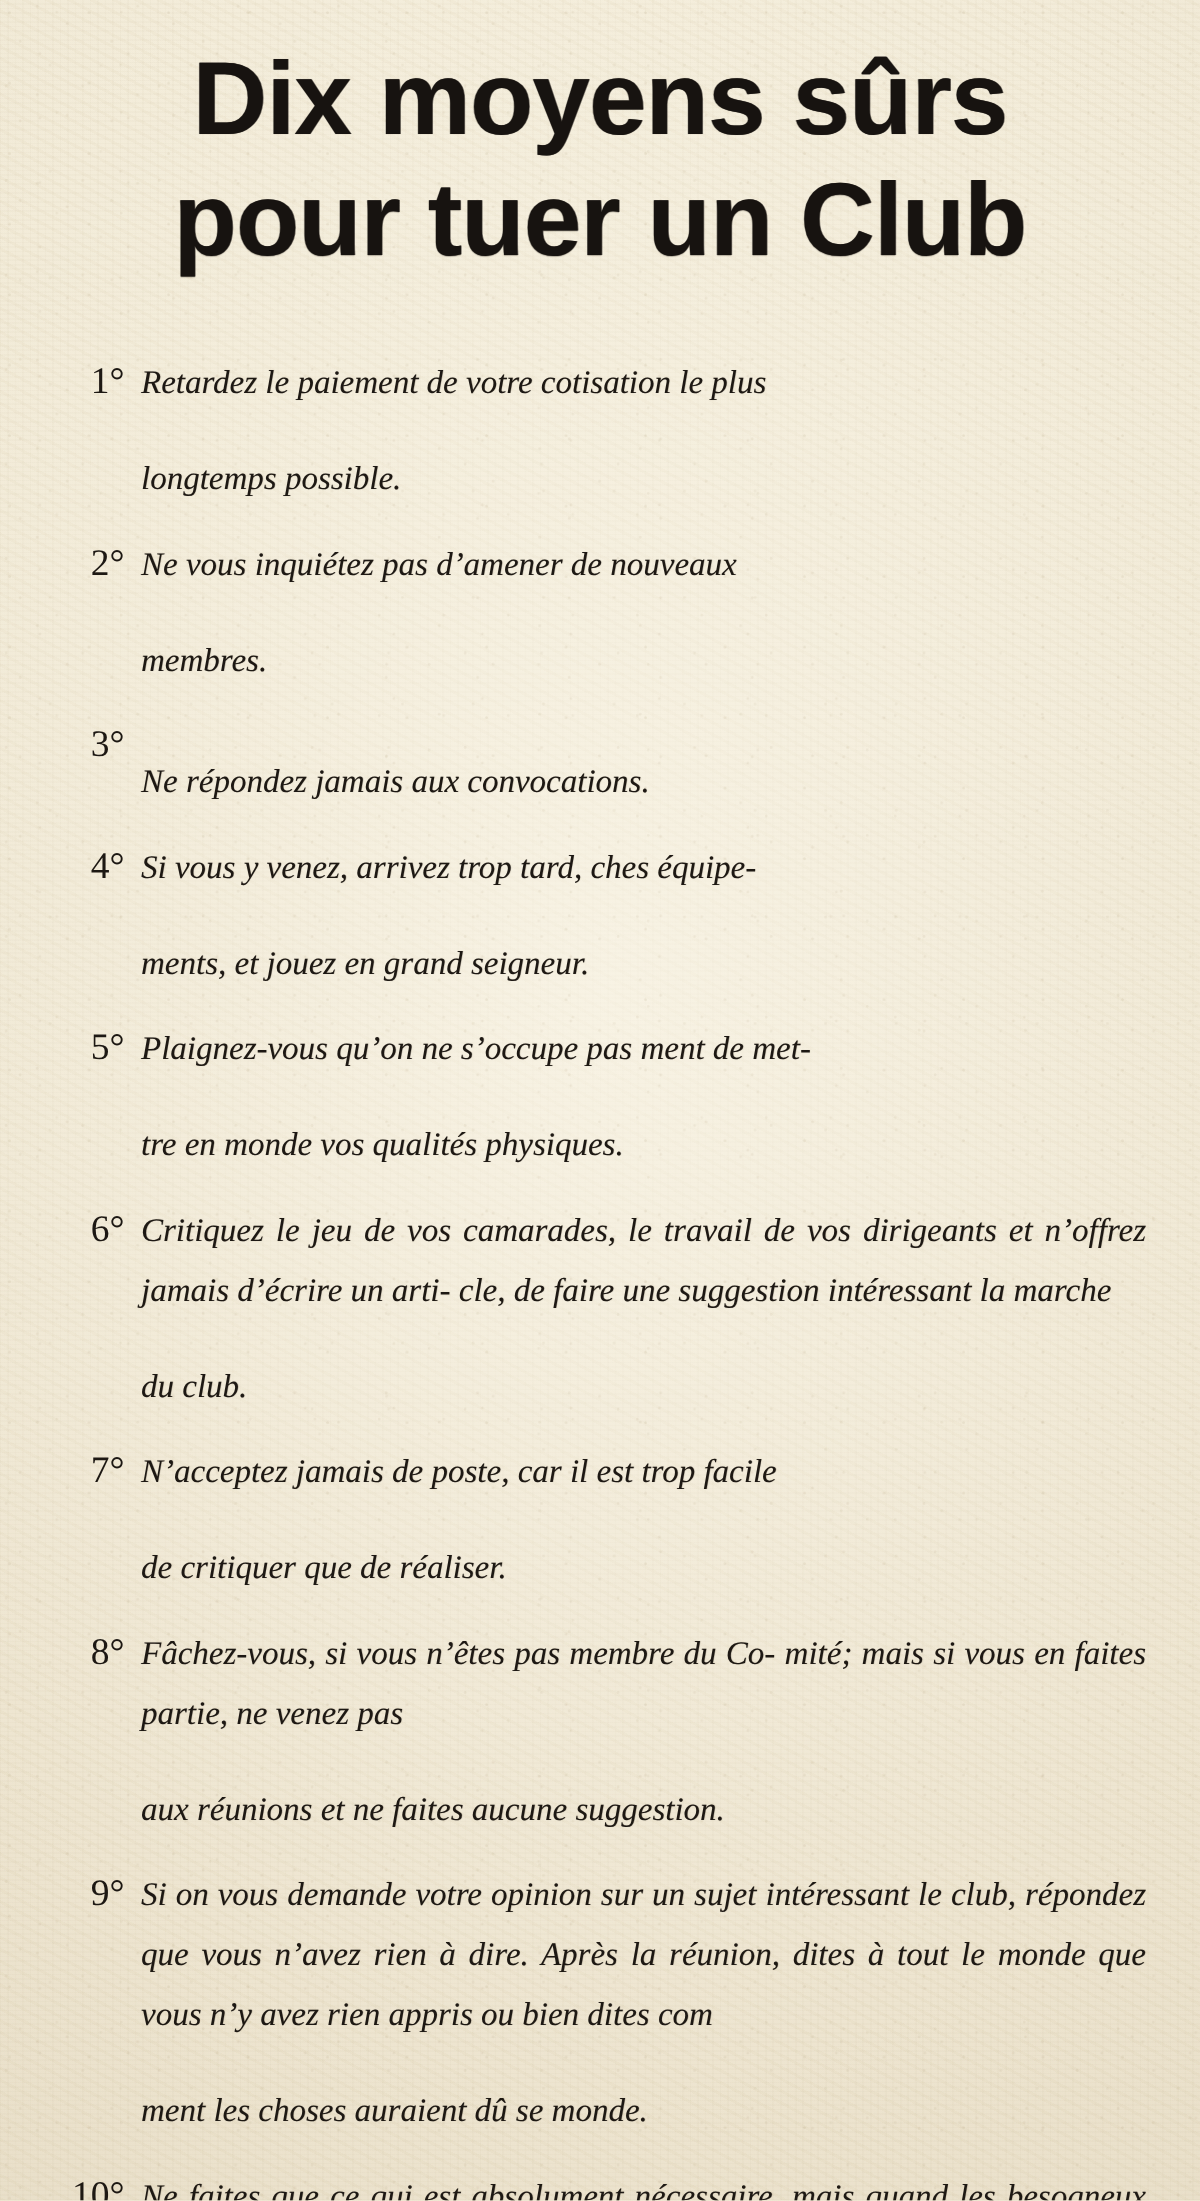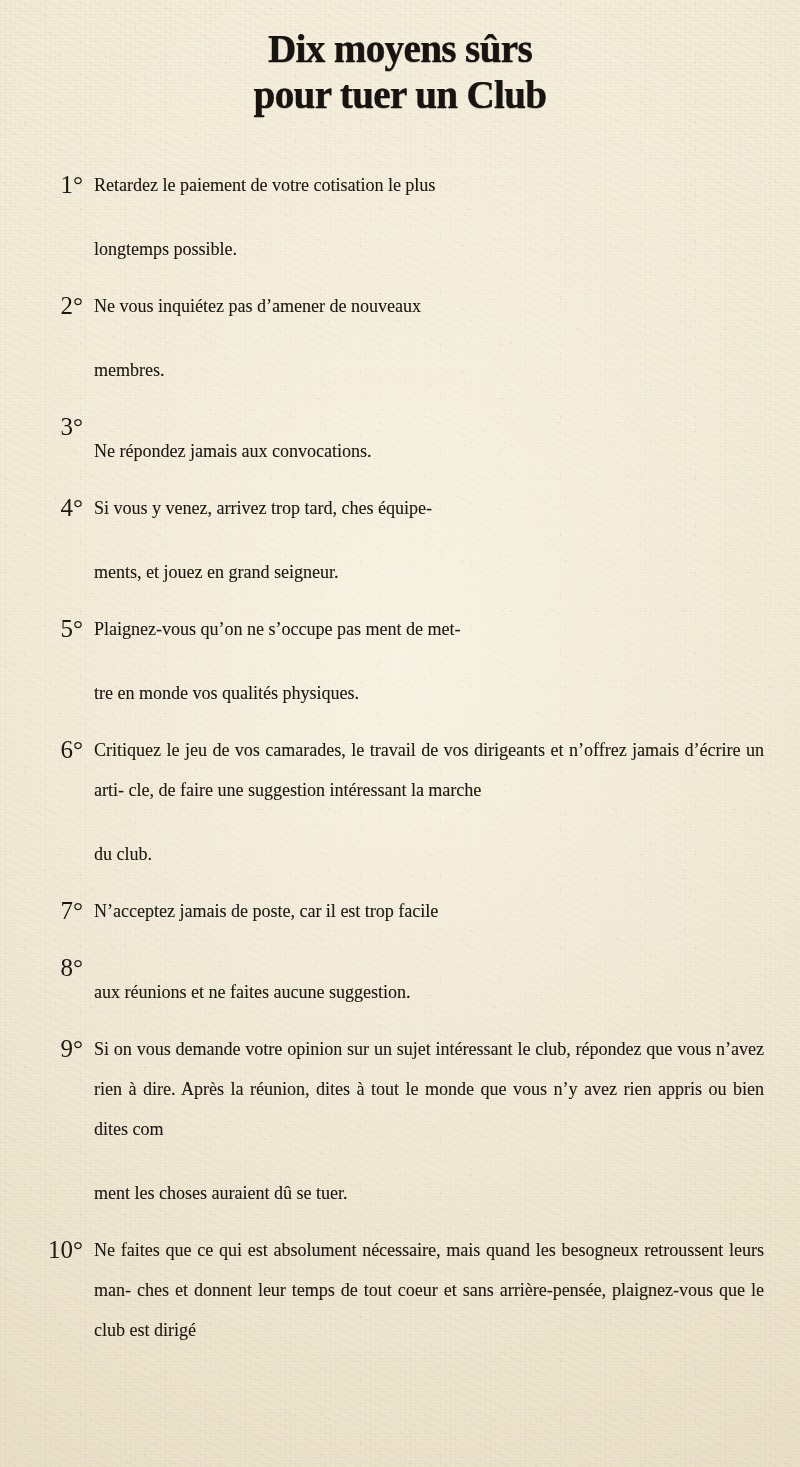--- a/index.html
+++ b/index.html
@@ -70,24 +70,24 @@
                      61px 53px, 47px 71px, 59px 43px, 73px 57px, 51px 63px;
   }
 
   
   .headline {
     position: relative;
     padding: 26px 40px 0 40px;
     text-align: center;
   }
   .headline-line {
-    font-family: Liberation Serif, serif;
+    font-family: Liberation Sans, sans-serif;
     font-weight: 700;
     color: #171310;
-    font-size: 39px;
+    font-size: 69px;
     line-height: 1.17;
     letter-spacing: -0.6px;
     white-space: nowrap;
     text-shadow:
       0.5px 0 0 rgba(23,19,16,0.55),
       -0.4px 0.3px 0 rgba(23,19,16,0.35),
       0 0.5px 0.6px rgba(40,32,24,0.30);
   }
 
   
@@ -116,21 +116,22 @@
     font-style: normal;
     font-size: 25px;
     line-height: 40px;
     color: #1d1813;
     white-space: nowrap;
   }
 
   .item-text {
     flex: 1 1 auto;
     font-family: "Liberation Serif", serif;
-    font-size: 18px;
+    font-style: italic;
+    font-size: 22px;
     line-height: 40px;
     color: #1d1813;
     text-align: justify;
     text-justify: inter-word;
     hyphens: none;
     text-shadow: 0.3px 0.2px 0.45px rgba(52,42,30,0.34);
   }
   
   .item-text.justify-all {
     text-align: justify;
@@ -181,31 +182,31 @@
       <span class="item-text justify-all"><span>Plaignez-vous qu’on ne s’occupe pas ment de met-</span><span class="lastline">tre en monde vos qualités physiques.</span></span>
     </li>
 
     <li class="item">
       <span class="marker">6°</span>
       <span class="item-text justify-all"><span>Critiquez le jeu de vos camarades, le travail de vos dirigeants et n’offrez jamais d’écrire un arti- cle, de faire une suggestion intéressant la marche</span><span class="lastline">du club.</span></span>
     </li>
 
     <li class="item">
       <span class="marker">7°</span>
-      <span class="item-text justify-all"><span>N’acceptez jamais de poste, car il est trop facile</span></span>
+      <span class="item-text justify-all"><span>N’acceptez jamais de poste, car il est trop facile</span><span class="lastline">de critiquer que de réaliser.</span></span>
     </li>
 
     <li class="item">
       <span class="marker">8°</span>
-      <span class="item-text justify-all"><span class="lastline">aux réunions et ne faites aucune suggestion.</span></span>
+      <span class="item-text justify-all"><span>Fâchez-vous, si vous n’êtes pas membre du Co- mité; mais si vous en faites partie, ne venez pas</span><span class="lastline">aux réunions et ne faites aucune suggestion.</span></span>
     </li>
 
     <li class="item">
       <span class="marker">9°</span>
-      <span class="item-text justify-all"><span>Si on vous demande votre opinion sur un sujet intéressant le club, répondez que vous n’avez rien à dire. Après la réunion, dites à tout le monde que vous n’y avez rien appris ou bien dites com</span><span class="lastline">ment les choses auraient dû se tuer.</span></span>
+      <span class="item-text justify-all"><span>Si on vous demande votre opinion sur un sujet intéressant le club, répondez que vous n’avez rien à dire. Après la réunion, dites à tout le monde que vous n’y avez rien appris ou bien dites com</span><span class="lastline">ment les choses auraient dû se monde.</span></span>
     </li>
 
     <li class="item">
       <span class="marker">10°</span>
       <span class="item-text justify-all"><span>Ne faites que ce qui est absolument nécessaire, mais quand les besogneux retroussent leurs man- ches et donnent leur temps de tout coeur et sans arrière-pensée, plaignez-vous que le club est dirigé</span></span>
     </li>
 
   </ol>
 
 </div>

